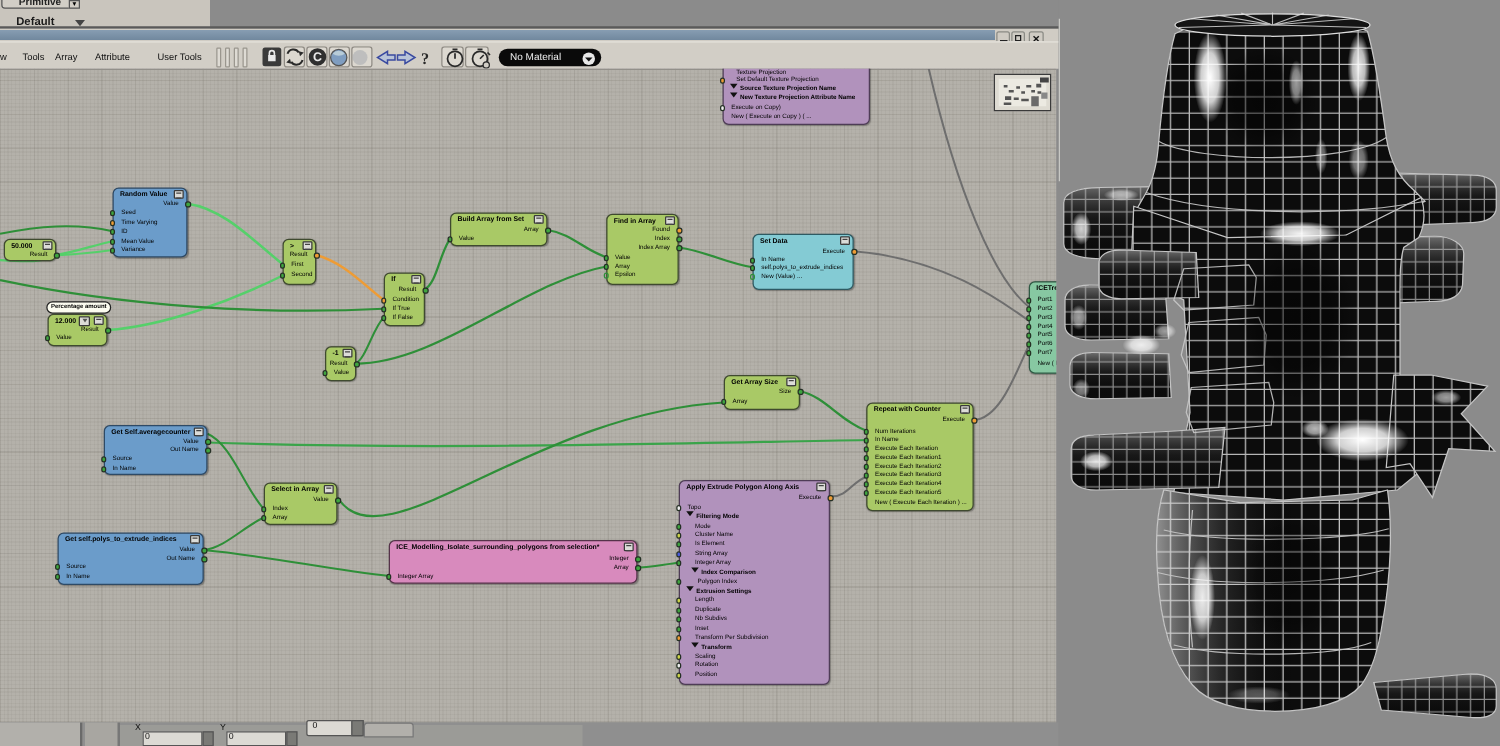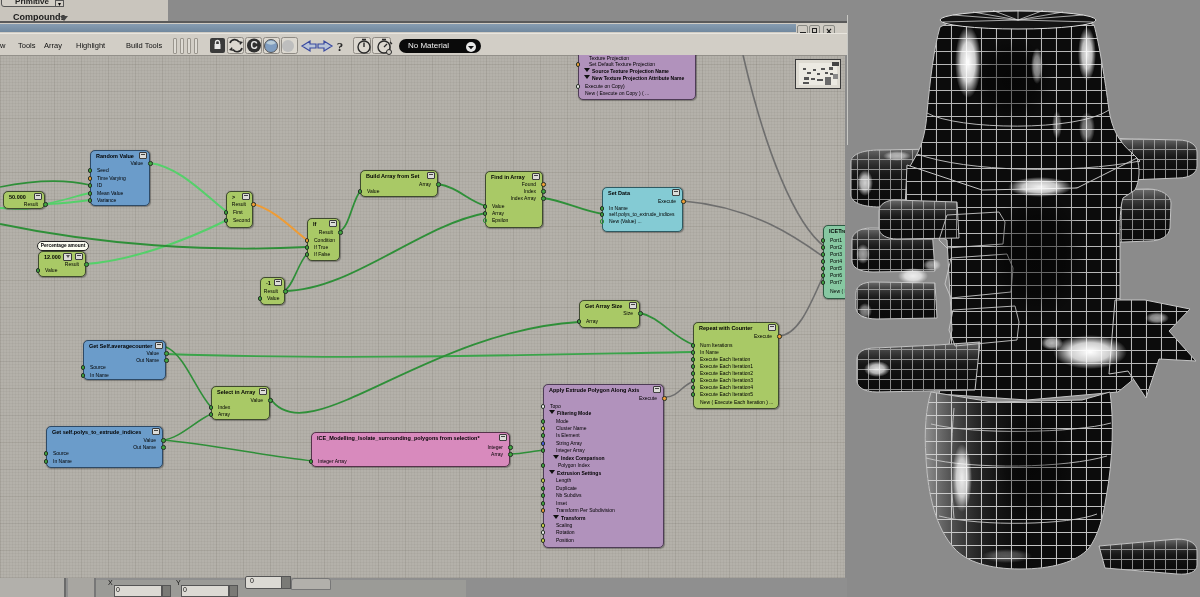--- a/index.html
+++ b/index.html
@@ -11,36 +11,36 @@
 .pd{position:absolute;width:4.5px;height:4.5px;border-radius:50%;border:1px solid #253025;}
 .pl{position:absolute;font-size:5px;color:#000;white-space:nowrap;}
 .plb{font-weight:bold;}
 .tri{display:inline-block;width:0;height:0;border-left:3px solid transparent;border-right:3px solid transparent;border-top:4px solid #111;margin-right:2px;position:relative;top:-1px;}
 </style></head><body>
 
 <div class="abs" style="left:0;top:0;width:847px;height:24px;background:#8b8b8b;"></div>
 <div class="abs" style="left:0;top:0;width:168px;height:23px;background:#c9c5bd;"></div>
 <div class="abs" style="left:1px;top:-12px;width:62px;height:19px;background:#d2cec6;border:1px solid #555;border-radius:3px;font-size:8px;font-weight:bold;color:#222;text-align:center;line-height:26px;">Primitive</div>
 <div class="abs" style="left:55px;top:0px;width:9px;height:7px;background:#d2cec6;border:1px solid #555;font-size:6px;line-height:7px;text-align:center;">▾</div>
-<div class="abs" style="left:13px;top:12px;font-size:9px;font-weight:bold;color:#1a1a1a;">Compounds</div>
+<div class="abs" style="left:13px;top:12px;font-size:9px;font-weight:bold;color:#1a1a1a;">Default</div>
 <div class="abs" style="left:60px;top:16px;width:0;height:0;border-left:4px solid transparent;border-right:4px solid transparent;border-top:5px solid #444;"></div>
 <div class="abs" style="left:0;top:21px;width:847px;height:2px;background:#5a5a5a;"></div>
 <div class="abs" style="left:0;top:23px;width:847px;height:10px;background:#d0ccc4;"></div>
 <div class="abs" style="left:0;top:24px;width:796px;height:8px;background:linear-gradient(#879db2,#71889e);"></div>
 <div class="abs" style="left:797px;top:25px;width:11px;height:11px;background:#cfcbc3;border:1px solid #8a8a84;border-radius:2px;"></div>
 <div class="abs" style="left:800px;top:32px;width:6px;height:2px;background:#222;"></div>
 <div class="abs" style="left:809px;top:25px;width:11px;height:11px;background:#cfcbc3;border:1px solid #8a8a84;border-radius:2px;"></div>
 <div class="abs" style="left:811.5px;top:27.5px;width:5px;height:5px;border:1.5px solid #222;"></div>
 <div class="abs" style="left:823px;top:25px;width:12px;height:11px;background:#cfcbc3;border:1px solid #8a8a84;border-radius:2px;font-size:10px;font-weight:bold;color:#111;text-align:center;line-height:11px;">×</div>
 <div class="abs" style="left:0;top:33px;width:847px;height:22px;background:#d2cec6;border-top:1px solid #e8e5de;"></div>
 <div class="abs" style="left:0px;top:41px;font-size:7.5px;color:#111;">w</div>
 <div class="abs" style="left:18px;top:41px;font-size:7.5px;color:#111;">Tools</div>
 <div class="abs" style="left:44px;top:41px;font-size:7.5px;color:#111;">Array</div>
-<div class="abs" style="left:76px;top:41px;font-size:7.5px;color:#111;">Highlight</div>
-<div class="abs" style="left:126px;top:41px;font-size:7.5px;color:#111;">Build Tools</div>
+<div class="abs" style="left:76px;top:41px;font-size:7.5px;color:#111;">Attribute</div>
+<div class="abs" style="left:126px;top:41px;font-size:7.5px;color:#111;">User Tools</div>
 <div class="abs" style="left:173px;top:38px;width:4px;height:16px;background:#dedbd4;border:1px solid #9a968e;border-radius:1px;"></div>
 <div class="abs" style="left:180px;top:38px;width:4px;height:16px;background:#dedbd4;border:1px solid #9a968e;border-radius:1px;"></div>
 <div class="abs" style="left:187px;top:38px;width:4px;height:16px;background:#dedbd4;border:1px solid #9a968e;border-radius:1px;"></div>
 <div class="abs" style="left:194px;top:38px;width:4px;height:16px;background:#dedbd4;border:1px solid #9a968e;border-radius:1px;"></div>
 <svg class="abs" style="left:208px;top:37px;" width="190" height="18" viewBox="0 0 190 18">
 <g fill="#dcd8d0" stroke="#8f8b84" stroke-width="1">
 <rect x="19.5" y="0.5" width="16" height="16" rx="2"></rect>
       <rect x="37.5" y="0.5" width="16" height="16" rx="2"></rect>
       <rect x="55.5" y="0.5" width="16" height="16" rx="2"></rect>
       <rect x="73.5" y="0.5" width="16" height="16" rx="2"></rect>

